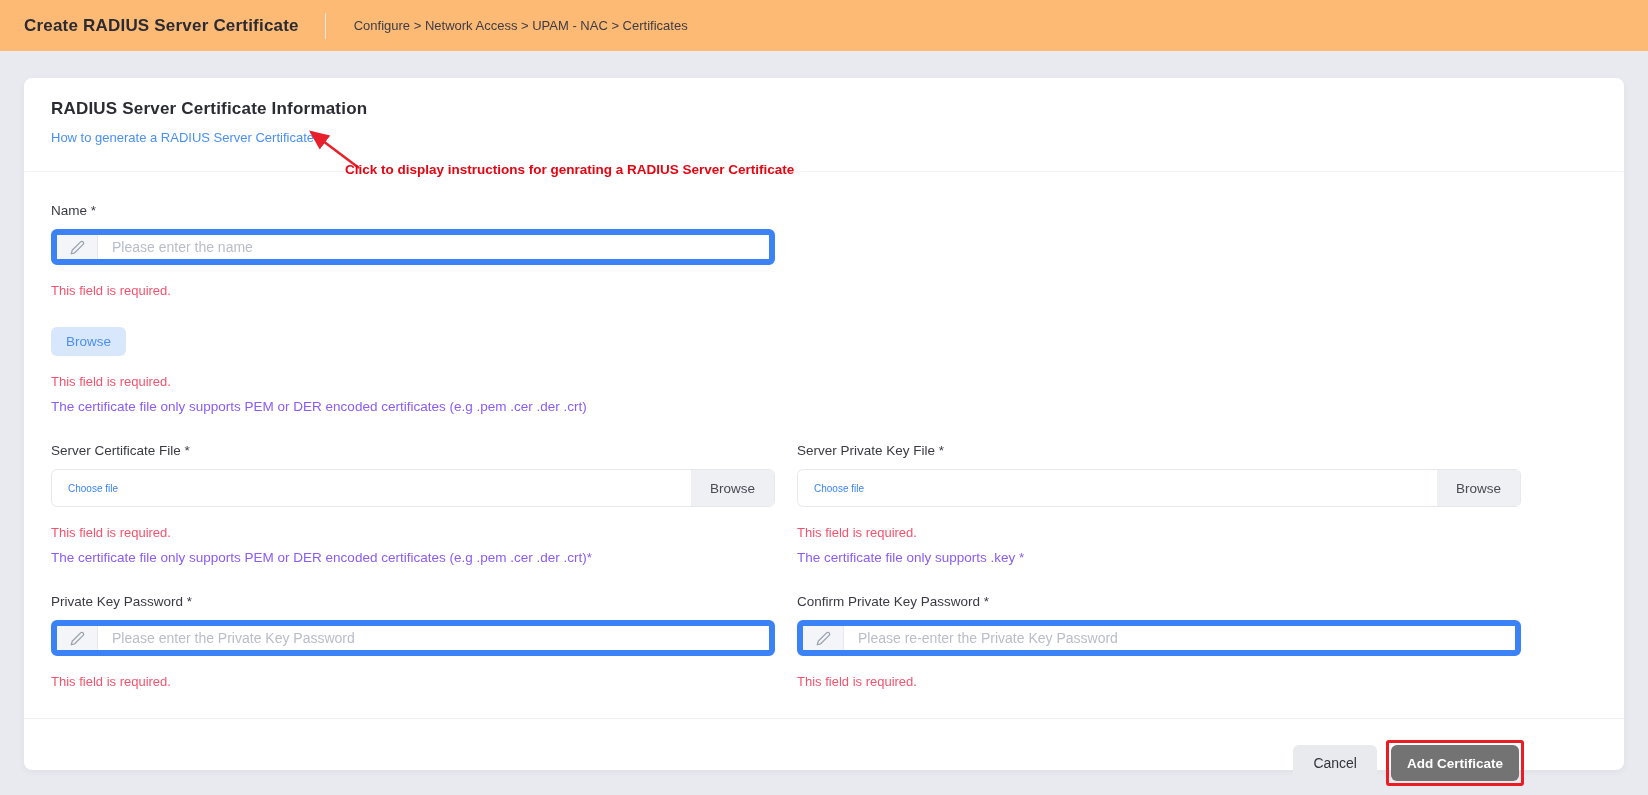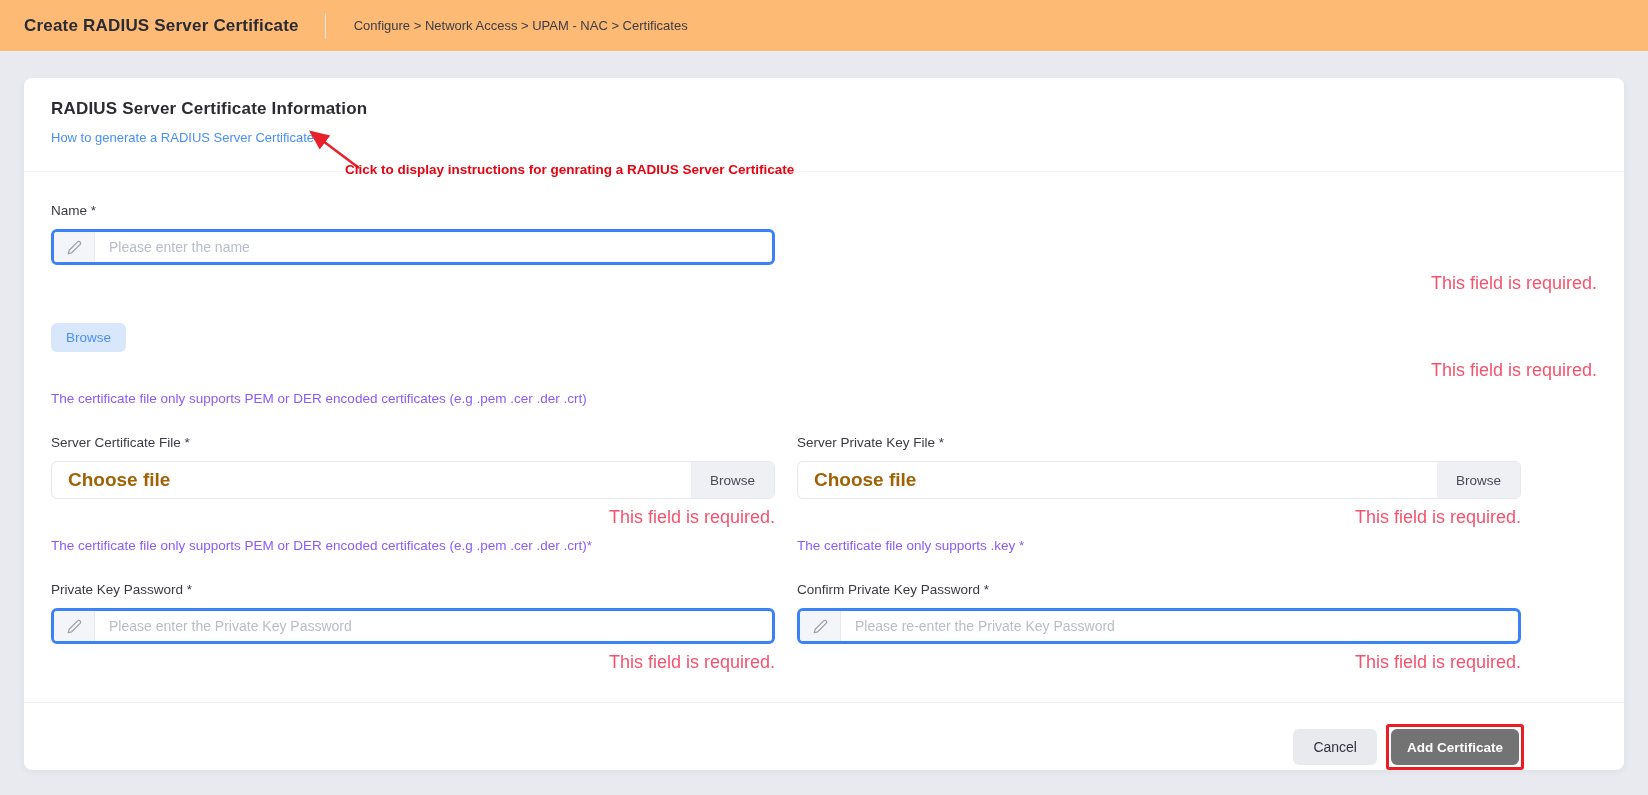--- a/index.html
+++ b/index.html
@@ -90,21 +90,21 @@
     display: block;
     font-size: 13.5px;
     color: #3a3a44;
     margin-bottom: 11px;
   }
   .input-group {
     display: flex;
     align-items: stretch;
     width: 724px;
     height: 36px;
-    border: 3px solid #3b82f6;
+    border: 6px solid #3b82f6;
     border-radius: 6px;
     background: #fff;
     overflow: hidden;
   }
   .input-addon {
     width: 41px;
     background: #f4f5f8;
     border-right: 1px solid #e7e8ed;
     display: flex;
     align-items: center;
@@ -117,24 +117,23 @@
     outline: none;
     padding: 0 14px;
     font-size: 14px;
     font-family: "Liberation Sans", sans-serif;
     color: #2b2b33;
     background: transparent;
   }
   .text-input::placeholder { color: #b9bdc9; opacity: 1; }
 
   .error-text {
-    margin-top: 8px;
-    font-size: 18px;
+    margin-top: 18px;
+    font-size: 13px;
     color: #f4536e;
-    text-align: right;
   }
   .hint-text {
     margin-top: 10px;
     font-size: 13.5px;
     color: #8b5cf6;
   }
 
   .browse-chip {
     display: inline-block;
     background: #d8e7fb;
@@ -156,23 +155,22 @@
     border-radius: 6px;
     overflow: hidden;
     background: #fff;
     cursor: pointer;
   }
   .file-filename {
     flex: 1 1 auto;
     display: flex;
     align-items: center;
     padding: 0 16px;
-    font-size: 19px;
-    color: #a16207;
-    font-weight: bold;
+    font-size: 10px;
+    color: #3b82f6;
   }
   .file-browse {
     flex: 0 0 auto;
     display: flex;
     align-items: center;
     padding: 0 19px;
     background: #eef0f3;
     color: #4a4a55;
     font-size: 13.5px;
   }

